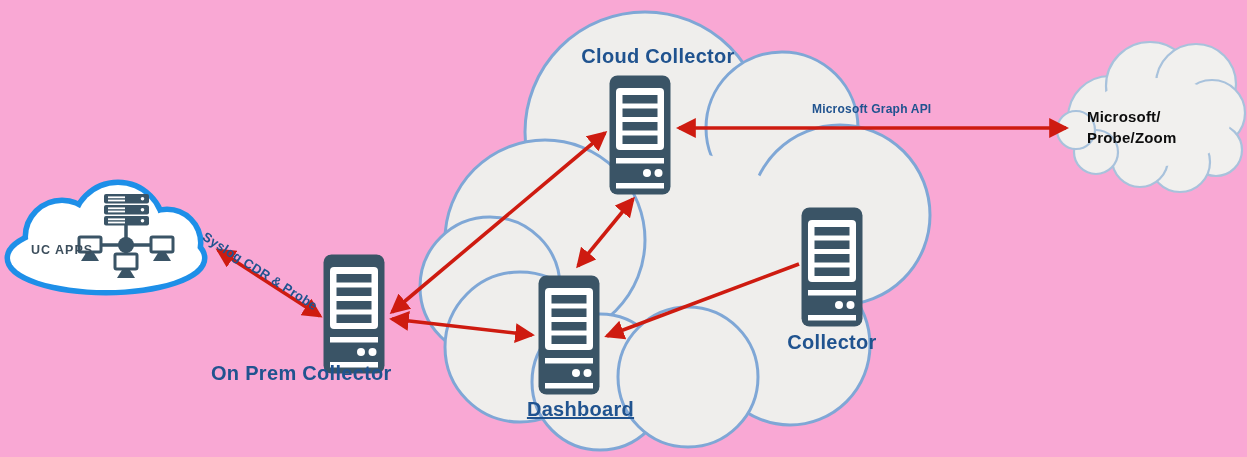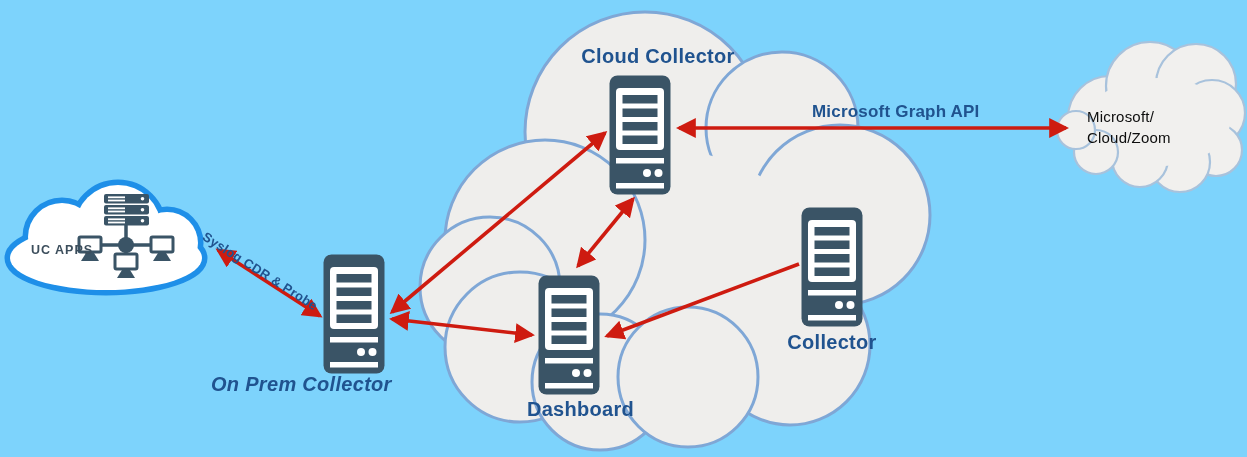--- a/index.html
+++ b/index.html
@@ -1,29 +1,29 @@
 <!DOCTYPE html>
 <html><head>
 <meta charset="utf-8">
 <style>
   html,body{margin:0;padding:0;background:#fff;}
   .canvas{
-    position:relative;width:1247px;height:457px;background:#7dd3fc;
+    position:relative;width:1247px;height:457px;background:#f9a8d4;
     font-family:"Liberation Sans","DejaVu Sans",sans-serif;overflow:hidden;
   }
   .canvas svg{position:absolute;left:0;top:0;}
   .lbl{position:absolute;font-weight:700;white-space:nowrap;color:#20538F;}
   .lbl-node{font-size:20px;letter-spacing:.3px;text-align:center;}
   #lbl-cloud-collector{left:570px;top:45px;width:176px;}
-  #lbl-dashboard{left:508px;top:398px;width:145px;}
+  #lbl-dashboard{left:508px;top:398px;width:145px;text-decoration:underline;}
   #lbl-automate{left:761px;top:331px;width:142px;}
-  #lbl-onprem{left:211px;top:373px;width:180px;font-style:italic;}
+  #lbl-onprem{left:211px;top:362px;width:180px;}
   #lbl-ucapps{left:31px;top:231px;font-size:12.5px;letter-spacing:1px;color:#3C4E5C;margin-top:12px;}
-  #lbl-msgraph{left:812px;top:102px;font-size:17px;letter-spacing:.2px;}
-  #lbl-microsoft{left:1087px;top:106px;font-size:15px;letter-spacing:.2px;color:#0d0d0d;line-height:21px;white-space:nowrap;position:absolute;font-weight:400;}
+  #lbl-msgraph{left:812px;top:102px;font-size:12px;letter-spacing:.2px;}
+  #lbl-microsoft{left:1087px;top:106px;font-size:15px;letter-spacing:.2px;color:#0d0d0d;line-height:21px;white-space:nowrap;position:absolute;font-weight:700;}
   #lbl-syslog{left:208px;top:229px;font-size:13px;letter-spacing:.3px;transform:rotate(32.5deg);transform-origin:0 0;}
   .bc{fill:#EFEEEC;stroke:#7FA7D6;stroke-width:3;}
   .bcf{fill:#EFEEEC;stroke:none;}
   .lc1{fill:#ffffff;stroke:#1E8FE8;stroke-width:11;}
   .lc2{fill:#ffffff;stroke:none;}
   .rc{fill:#F1F0EE;stroke:#A8C2DC;stroke-width:2.2;}
   .rcf{fill:#F1F0EE;stroke:none;}
   .edge{stroke:#CE1B10;stroke-width:3.6;fill:none;}
 </style>
 </head>
@@ -139,17 +139,17 @@
   </svg>
 
   <div class="lbl lbl-node" id="lbl-cloud-collector">Cloud Collector</div>
   <div class="lbl lbl-node" id="lbl-dashboard">Dashboard</div>
   <div class="lbl lbl-node" id="lbl-automate">Collector</div>
   <div class="lbl lbl-node" id="lbl-onprem">On Prem Collector</div>
   <div class="lbl" id="lbl-ucapps">UC APPS</div>
   <div class="lbl" id="lbl-msgraph">Microsoft Graph API</div>
   <div id="lbl-microsoft">
     <div>Microsoft/</div>
-    <div>Cloud/Zoom</div>
+    <div>Probe/Zoom</div>
   </div>
   <div class="lbl" id="lbl-syslog">Syslog CDR &amp; Probe</div>
 
 </div>
 
 </body></html>

